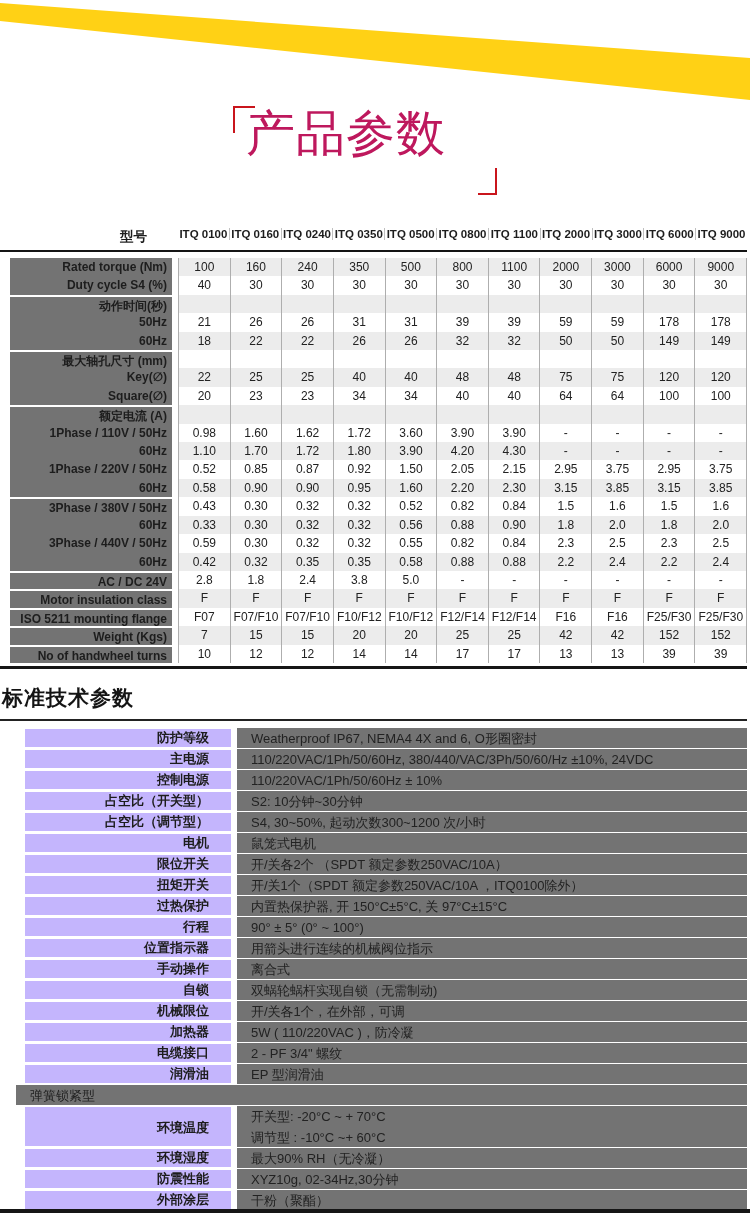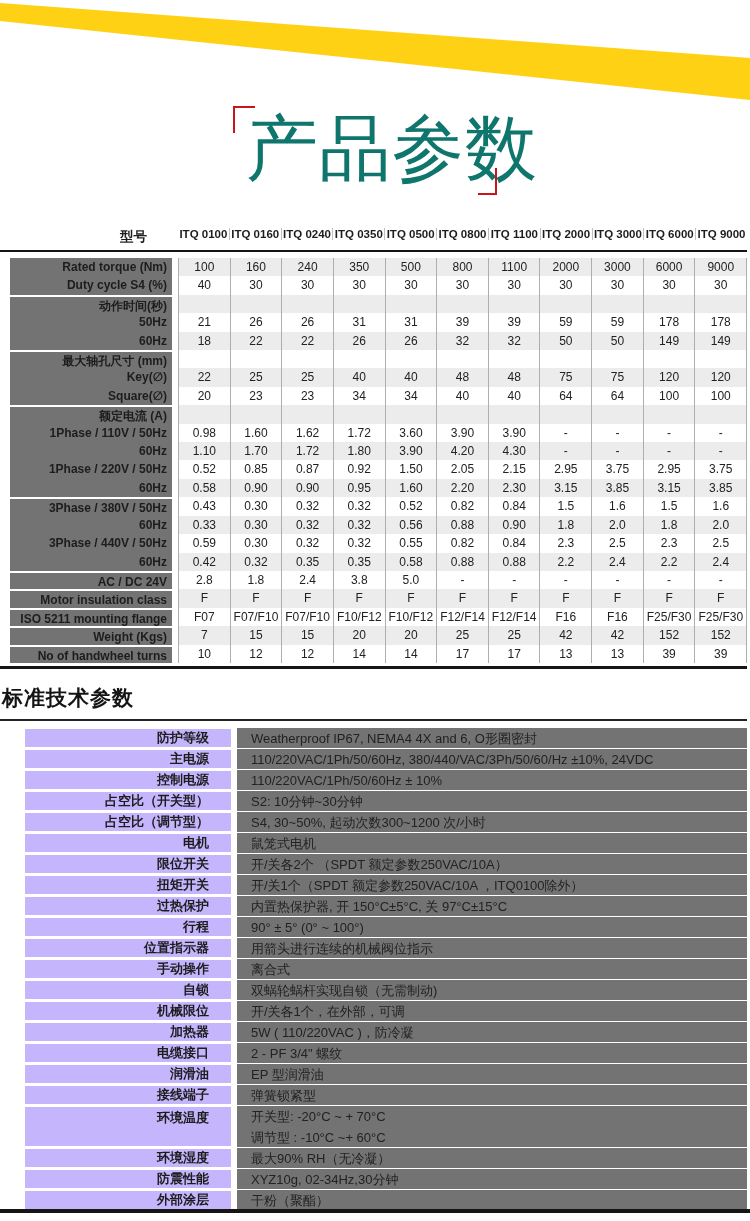--- a/index.html
+++ b/index.html
@@ -11,22 +11,22 @@
   }
   
   .yellow-band{
     position:absolute;top:0;left:0;width:750px;height:110px;
     background:#ffd115;
     clip-path:polygon(0 3px,750px 58px,750px 100px,0 21px);
   }
   
   .page-title{
     position:absolute;top:102px;left:246px;
-    font-size:72px;line-height:1.3;font-weight:500;
-    color:#0f766e;letter-spacing:1px;white-space:nowrap;
+    font-size:49px;line-height:1.3;font-weight:500;
+    color:#be185d;letter-spacing:1px;white-space:nowrap;
   }
   .bracket-tl{
     position:absolute;left:233px;top:106px;width:20px;height:25px;
     border-left:2px solid #c9151c;border-top:2px solid #c9151c;
   }
   .bracket-br{
     position:absolute;left:478px;top:168px;width:17px;height:25px;
     border-right:2px solid #c9151c;border-bottom:2px solid #c9151c;
   }
 
@@ -75,21 +75,21 @@
   .tech-table{position:absolute;top:727px;left:10px;width:737px;}
   .t-row{display:flex;height:21px;font-size:13px;}
   .t-row.tall{height:42px;}
   .t-label{
     width:206px;box-sizing:border-box;background:#c4b5fd;
     font-weight:bold;display:flex;align-items:center;justify-content:flex-end;
     padding-right:22px;border-top:2px solid #ffffff;border-bottom:1px solid #ffffff;
     white-space:nowrap;
     margin-left:15px;
   }
-  .t-row.tall .t-label{align-items:flex-start;padding-top:2px;}
+  .t-row.tall .t-label{align-items:flex-start;padding-top:12px;}
   .t-gap{width:6px;}
   .t-value{
     flex:1;box-sizing:border-box;padding-left:14px;line-height:21px;
     background:#737373;border-top:1px solid #ffffff;color:#222;
     white-space:nowrap;
   }
   .t-row.shade .t-value{background:#737373;}
   .t-value .line{display:block;height:21px;line-height:21px;}
   .bottom-rule{position:absolute;top:1209px;left:0;width:750px;height:4px;background:#151515;}
 </style>
@@ -537,21 +537,20 @@
       <div class="t-label">电缆接口</div>
       <div class="t-gap"></div>
       <div class="t-value">2 - PF 3/4" 螺纹</div>
     </div>
     <div class="t-row">
       <div class="t-label">润滑油</div>
       <div class="t-gap"></div>
       <div class="t-value">EP 型润滑油</div>
     </div>
     <div class="t-row shade">
-      <div class="t-label">接线端子</div>
       <div class="t-gap"></div>
       <div class="t-value">弹簧锁紧型</div>
     </div>
     <div class="t-row tall">
       <div class="t-label">环境温度</div>
       <div class="t-gap"></div>
       <div class="t-value">
         <span class="line">开关型: -20°C ~ + 70°C</span>
         <span class="line">调节型 : -10°C ~+ 60°C</span>
       </div>

